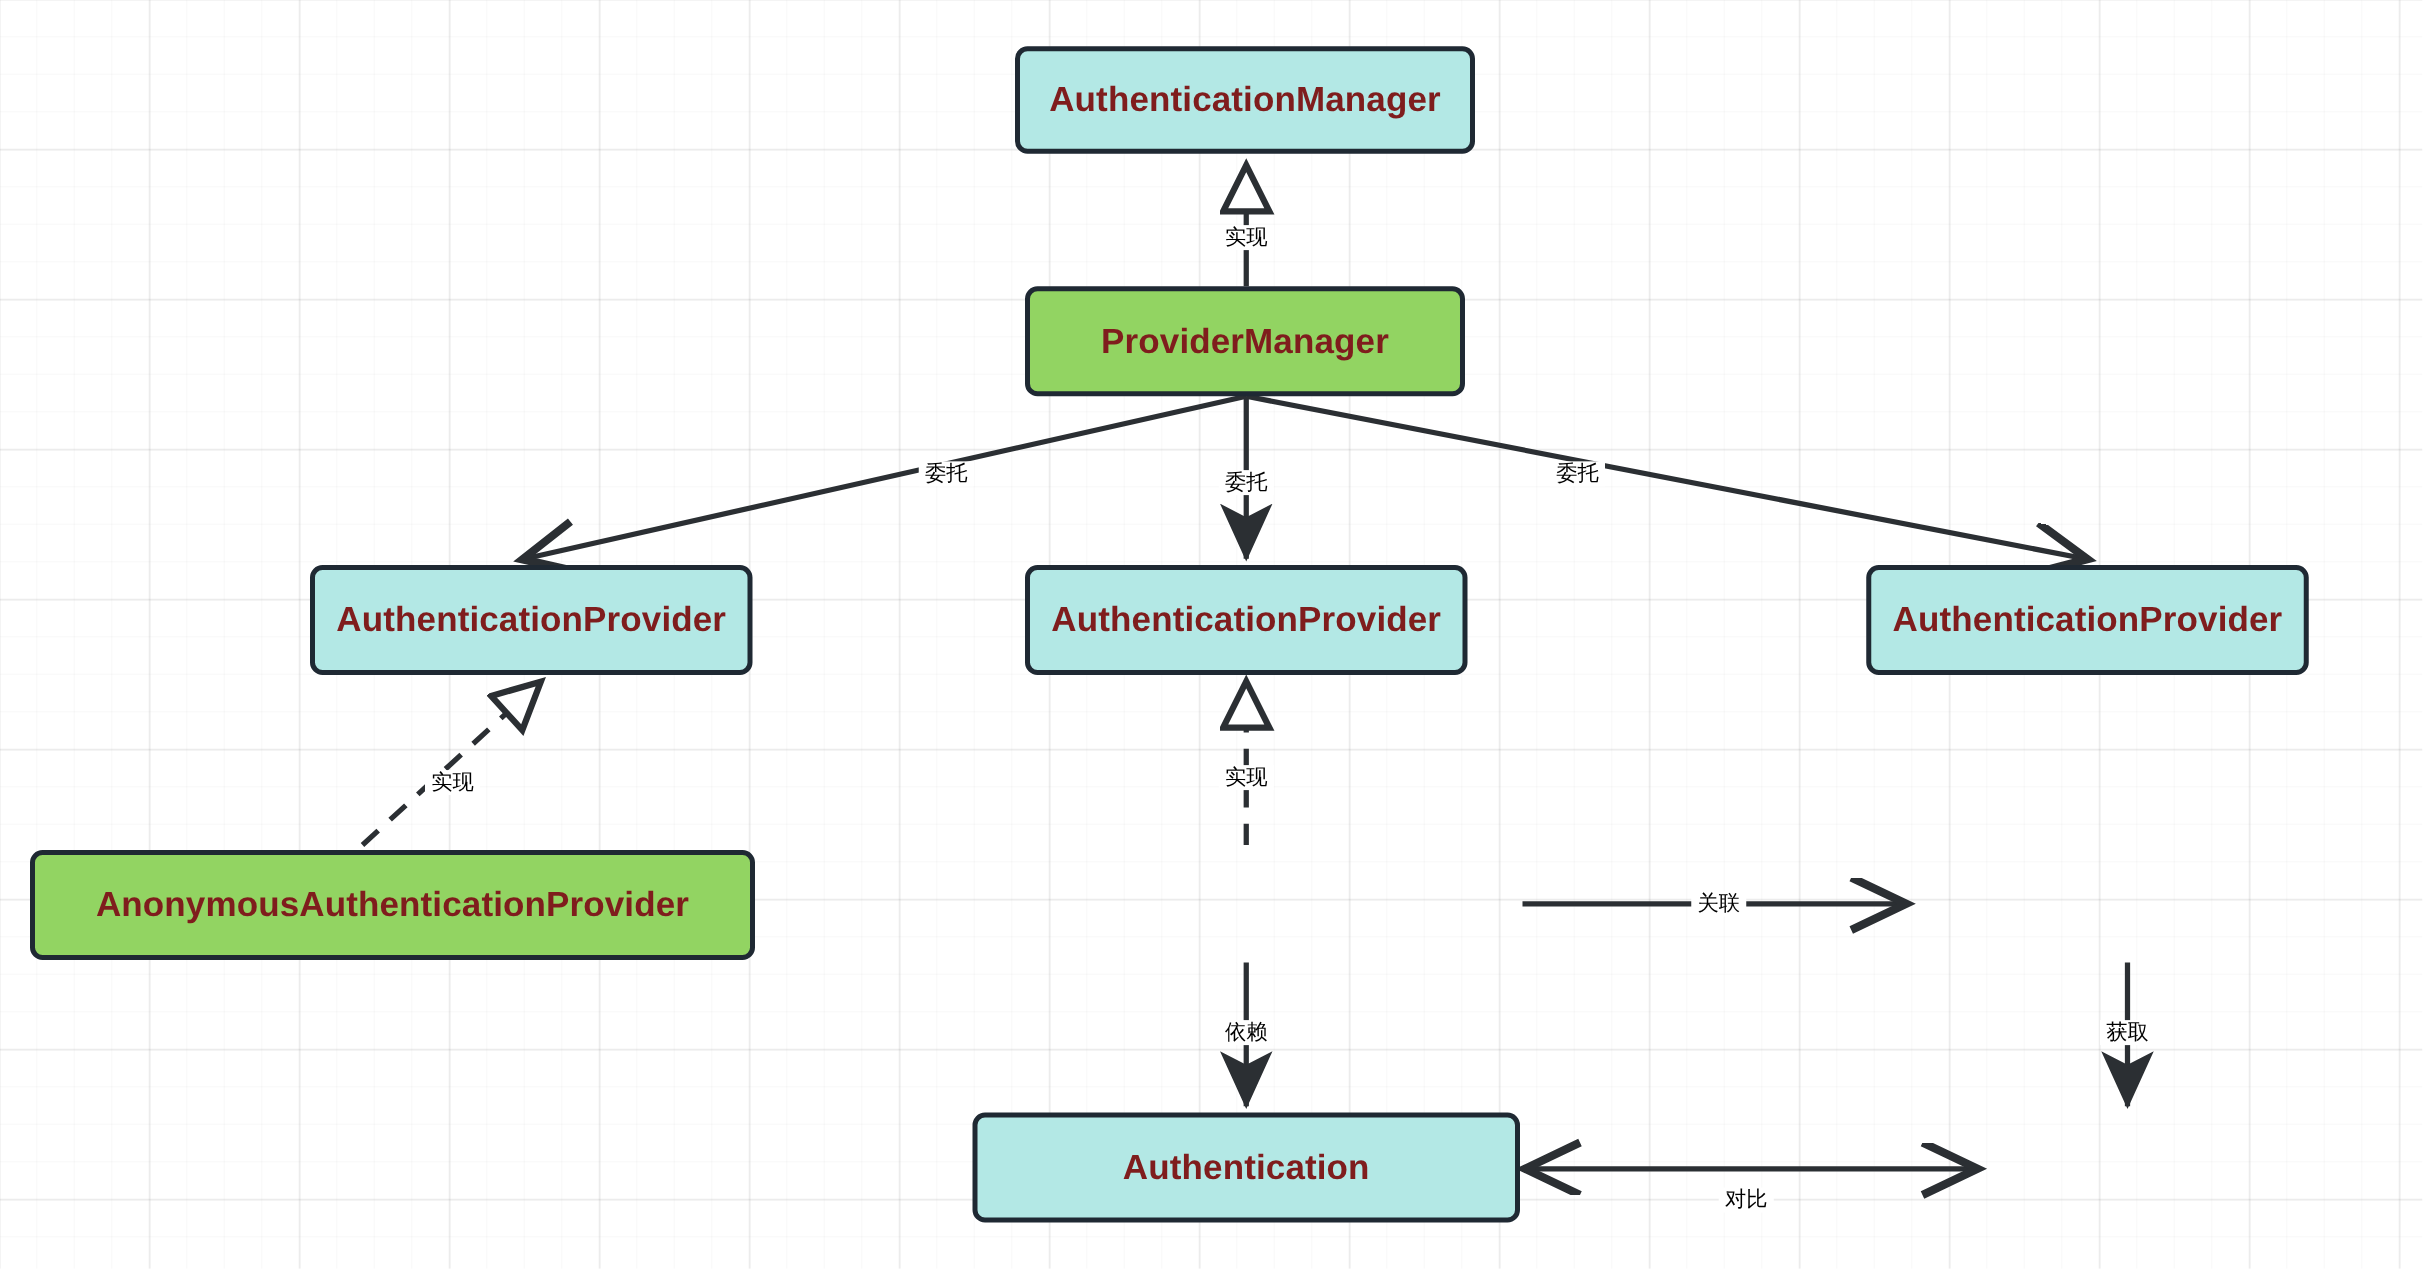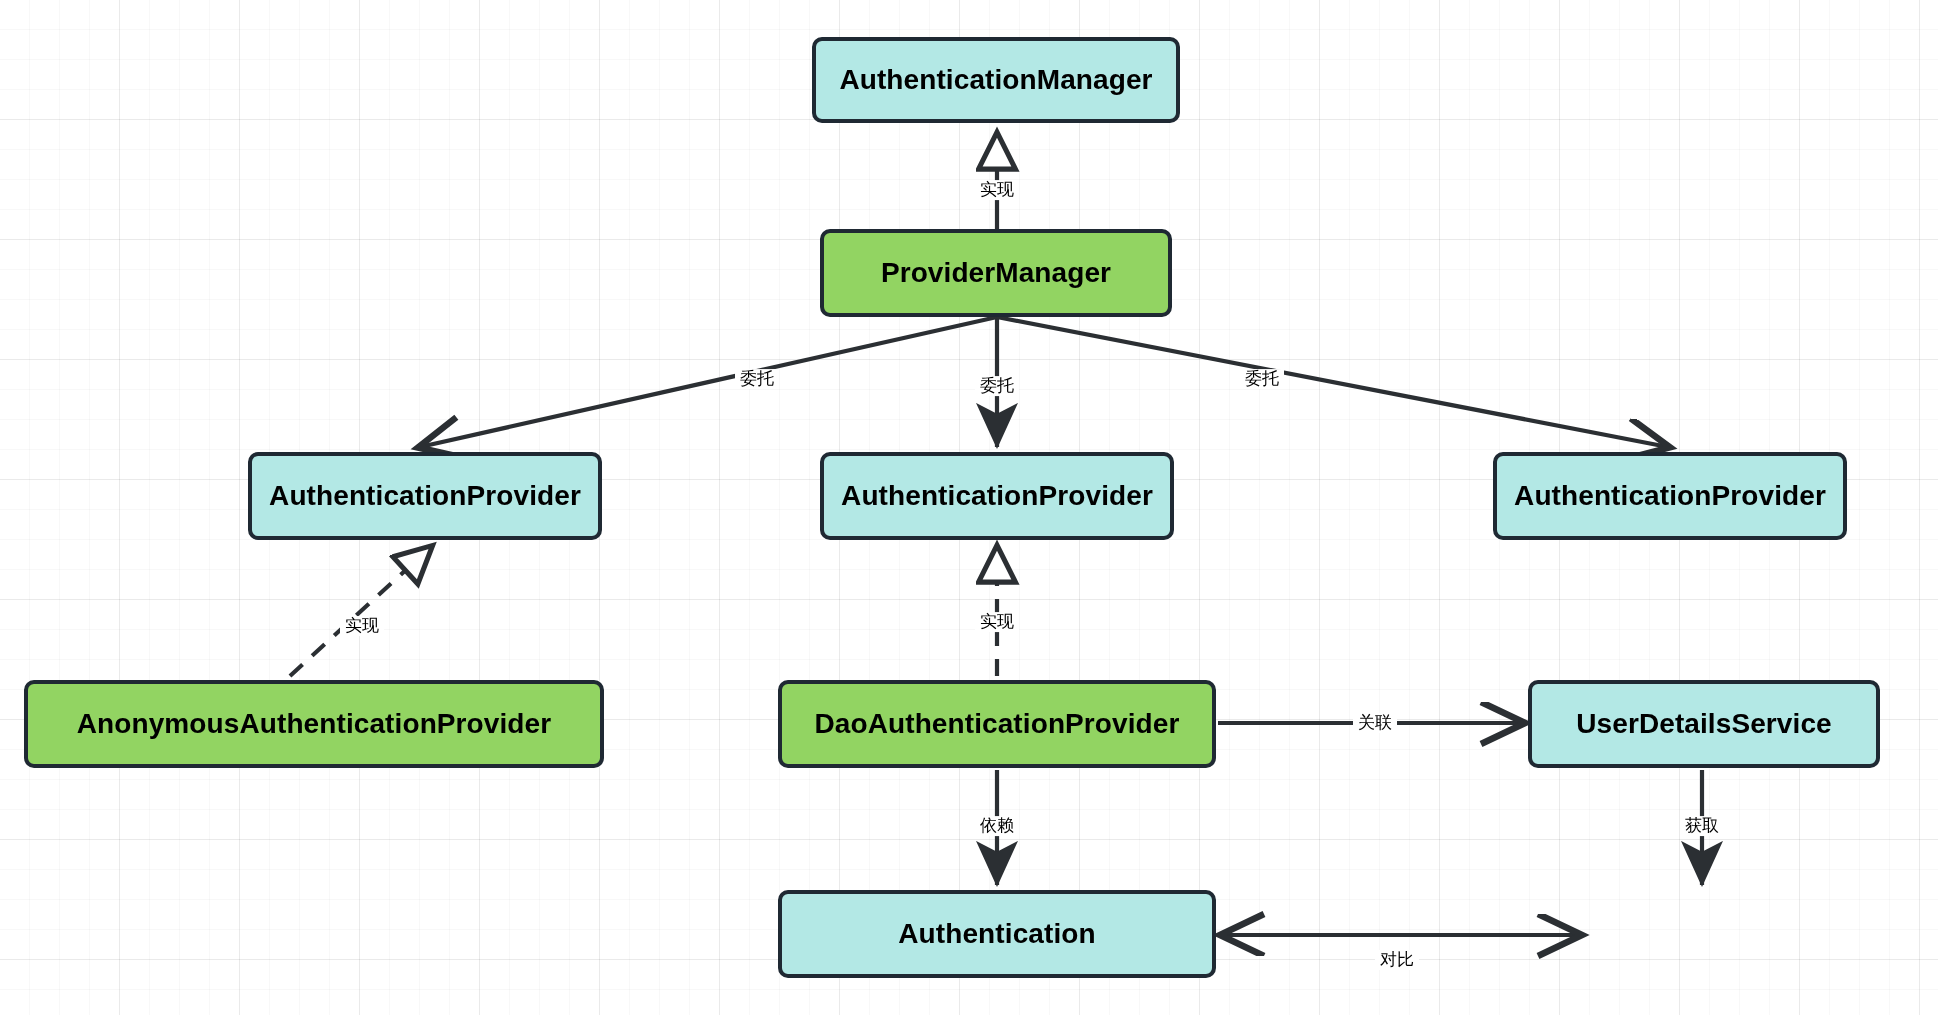--- a/index.html
+++ b/index.html
@@ -35,21 +35,21 @@
   }
   .node {
     position: absolute;
     box-sizing: border-box;
     border: 4px solid #1f2933;
     border-radius: 10px;
     display: flex;
     align-items: center;
     justify-content: center;
     text-align: center;
-    color: #000000;
+    color: #7f1d1d;
     font-weight: bold;
     letter-spacing: 0.1px;
     line-height: 1.1;
   }
   .node.cyan  { background: #b3e8e5; }
   .node.green { background: #92d462; }
   .node-label { display: block; padding: 0 10px; }
 
   .edge-label {
     position: absolute;
@@ -129,26 +129,20 @@
   </div>
   <div class="node cyan" id="n3" style="left: 820px; top: 452px; width: 354px; height: 88px; font-size: 28px; background: rgb(179, 232, 229);">
     <span class="node-label">AuthenticationProvider</span>
   </div>
   <div class="node cyan" id="n4" style="left: 1493px; top: 452px; width: 354px; height: 88px; font-size: 28px; background: rgb(179, 232, 229);">
     <span class="node-label">AuthenticationProvider</span>
   </div>
   <div class="node green" id="n5" style="left: 24px; top: 680px; width: 580px; height: 88px; font-size: 28px; background: rgb(146, 212, 98);">
     <span class="node-label">AnonymousAuthenticationProvider</span>
   </div>
-  <div class="node green" id="n6" style="left: 778px; top: 680px; width: 438px; height: 88px; font-size: 28px; background: rgb(146, 212, 98);">
-    <span class="node-label">DaoAuthenticationProvider</span>
-  </div>
-  <div class="node cyan" id="n7" style="left: 1528px; top: 680px; width: 352px; height: 88px; font-size: 28px; background: rgb(179, 232, 229);">
-    <span class="node-label">UserDetailsService</span>
-  </div>
   <div class="node cyan" id="n8" style="left: 778px; top: 890px; width: 438px; height: 88px; font-size: 28px; background: rgb(179, 232, 229);">
     <span class="node-label">Authentication</span>
   </div>
 
   <div class="edge-label" id="e0" style="left: 997px; top: 190px;">实现</div>
   <div class="edge-label" id="e1" style="left: 757px; top: 379px;">委托</div>
   <div class="edge-label" id="e2" style="left: 997px; top: 386px;">委托</div>
   <div class="edge-label" id="e3" style="left: 1262px; top: 379px;">委托</div>
   <div class="edge-label" id="e4" style="left: 362px; top: 626px;">实现</div>
   <div class="edge-label" id="e5" style="left: 997px; top: 622px;">实现</div>

